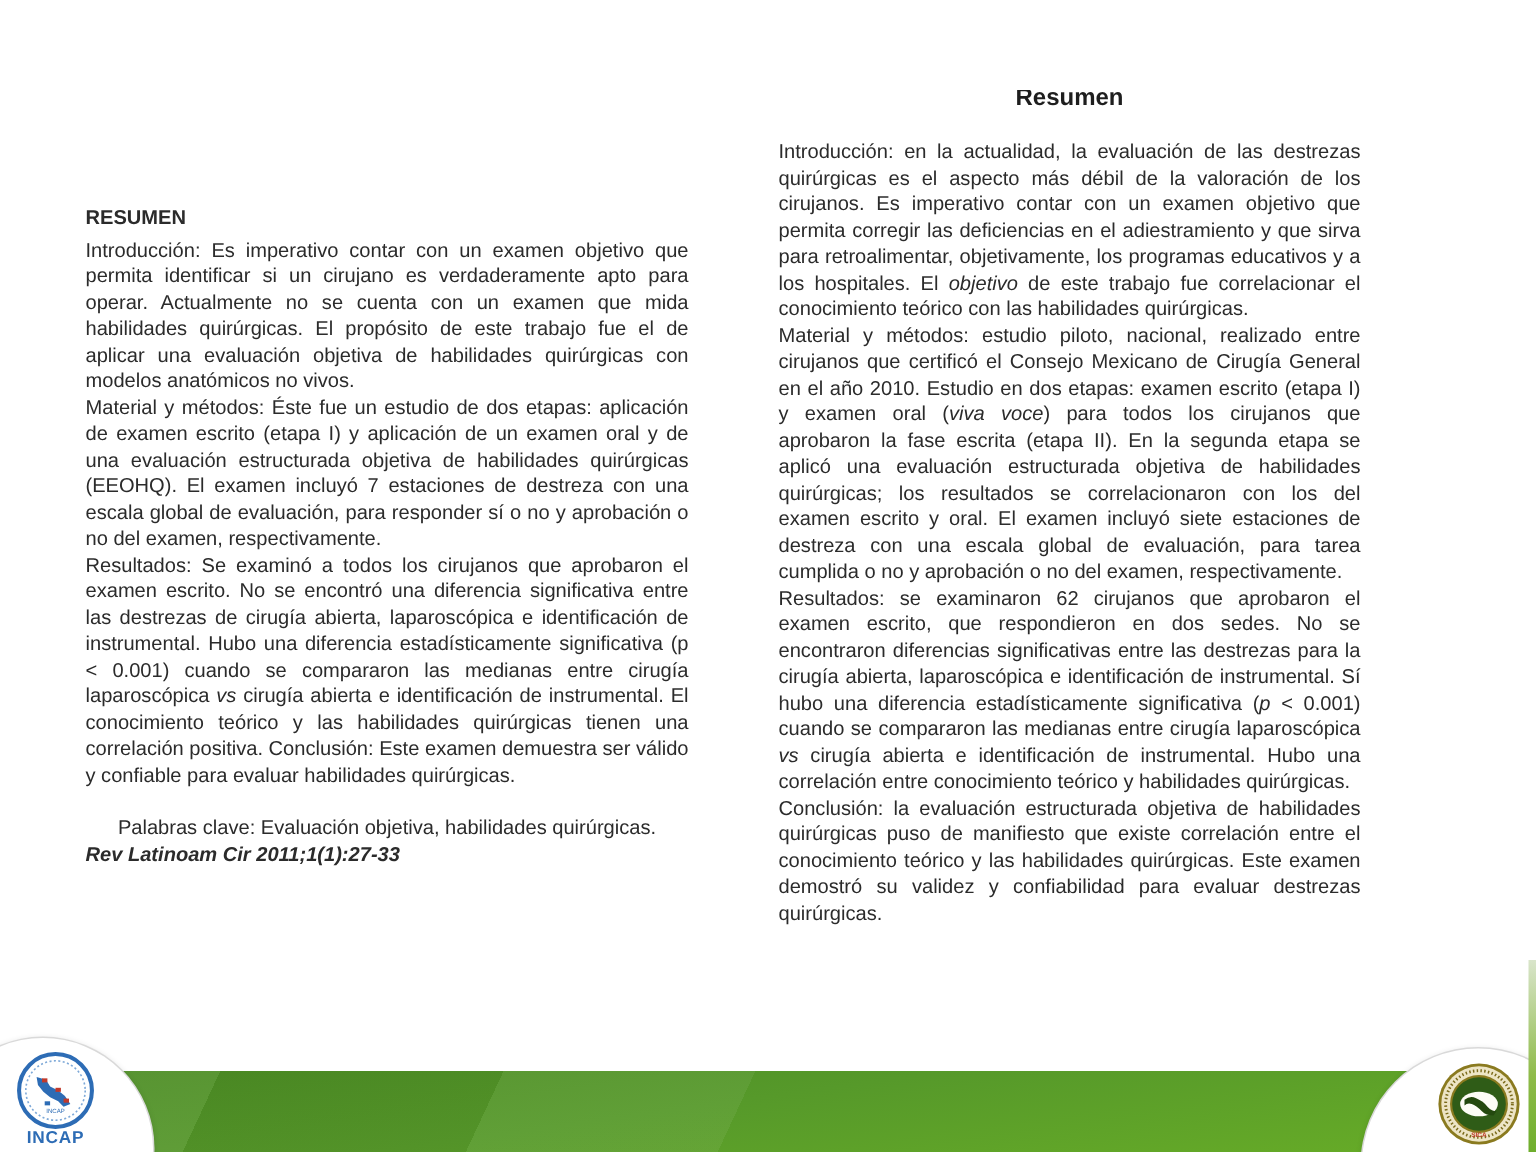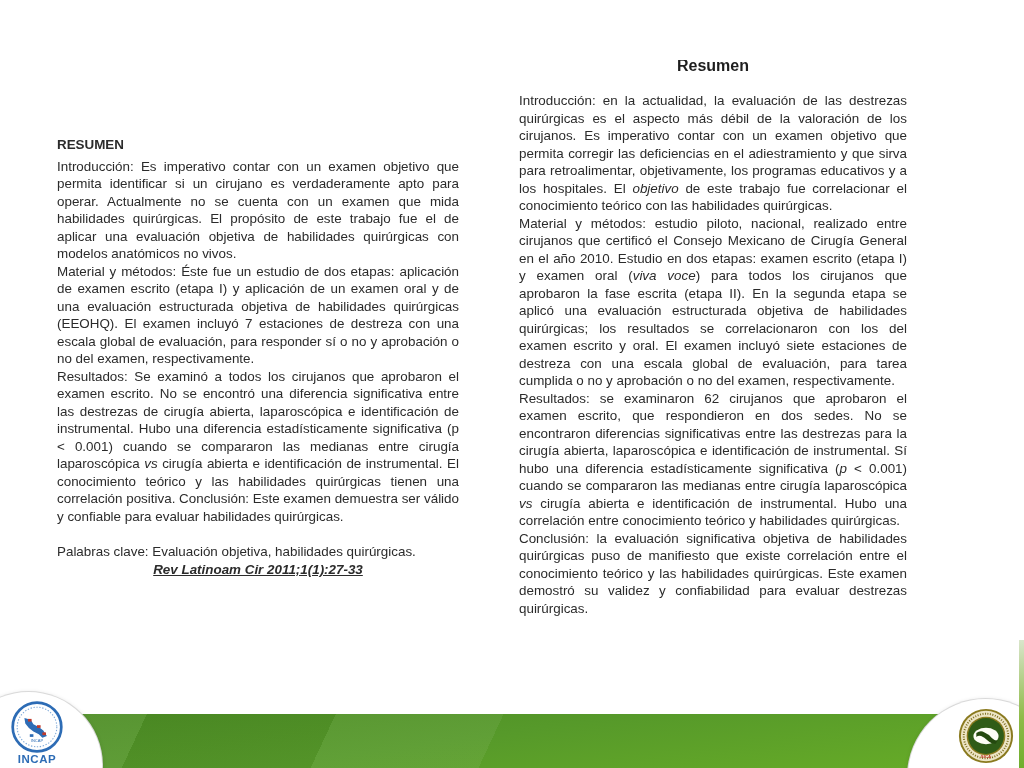--- a/index.html
+++ b/index.html
@@ -13,22 +13,22 @@
   html,body{margin:0;padding:0;background:#fff;}
   .page{
     position:relative;width:1024px;height:768px;background:#fff;overflow:hidden;
     font-family:"Liberation Sans","DejaVu Sans",sans-serif;color:var(--text);
   }
   .col{position:absolute;text-align:justify;font-size:13.4px;line-height:17.5px;}
   .col p{margin:0;}
   .col-left{left:57px;top:136px;width:402px;}
   .col-right{left:519px;top:60px;width:388px;}
   .left-heading{font-size:13.4px;line-height:17.5px;font-weight:bold;margin:0 0 4px 0;}
-  .keywords{margin-top:18px !important;text-align:left;}
-  .citation{font-weight:bold;font-style:italic;text-align:center;text-decoration:underline;}
+  .keywords{margin-top:18px !important;text-align:center;}
+  .citation{font-weight:bold;font-style:italic;text-align:left;}
   .rheading-clip{height:16px;overflow:hidden;text-align:center;margin-bottom:16px;}
   .rheading-clip span{position:relative;top:-4px;display:inline-block;font-weight:bold;font-size:16px;line-height:20px;color:#1e1e1e;}
   .b{font-weight:normal;}
   .i{font-style:italic;}
 
   
   .band{
     position:absolute;left:0;right:0;top:714px;height:54px;z-index:1;
     background:
       linear-gradient(115deg, rgba(255,255,255,.07) 0 14%, rgba(0,0,0,.04) 14% 32%, rgba(255,255,255,.06) 32% 48%, rgba(0,0,0,0) 48%),
@@ -66,21 +66,21 @@
     <p class="citation">Rev Latinoam Cir 2011;1(1):27-33</p>
   </section>
 
   <section class="col col-right">
     <div class="rheading-clip">
       <span>Resumen</span>
     </div>
     <p><span class="b">Introducción: </span><span>en la actualidad, la evaluación de las destrezas quirúrgicas es el aspecto más débil de la valoración de los cirujanos. Es imperativo contar con un examen objetivo que permita corregir las deficiencias en el adiestramiento y que sirva para retroalimentar, objetivamente, los programas educativos y a los hospitales. El </span><span class="i">objetivo</span><span> de este trabajo fue correlacionar el conocimiento teórico con las habilidades quirúrgicas.</span></p>
     <p><span class="b">Material y métodos: </span><span>estudio piloto, nacional, realizado entre cirujanos que certificó el Consejo Mexicano de Cirugía General en el año 2010. Estudio en dos etapas: examen escrito (etapa I) y examen oral (</span><span class="i">viva voce</span><span>) para todos los cirujanos que aprobaron la fase escrita (etapa II). En la segunda etapa se aplicó una evaluación estructurada objetiva de habilidades quirúrgicas; los resultados se correlacionaron con los del examen escrito y oral. El examen incluyó siete estaciones de destreza con una escala global de evaluación, para tarea cumplida o no y aprobación o no del examen, respectivamente.</span></p>
     <p><span class="b">Resultados: </span><span>se examinaron 62 cirujanos que aprobaron el examen escrito, que respondieron en dos sedes. No se encontraron diferencias significativas entre las destrezas para la cirugía abierta, laparoscópica e identificación de instrumental. Sí hubo una diferencia estadísticamente significativa (</span><span class="i">p</span><span> &lt; 0.001) cuando se compararon las medianas entre cirugía laparoscópica </span><span class="i">vs</span><span> cirugía abierta e identificación de instrumental. Hubo una correlación entre conocimiento teórico y habilidades quirúrgicas.</span></p>
-    <p><span class="b">Conclusión: </span><span>la evaluación significativa objetiva de habilidades quirúrgicas puso de manifiesto que existe correlación entre el conocimiento teórico y las habilidades quirúrgicas. Este examen demostró su validez y confiabilidad para evaluar destrezas quirúrgicas.</span></p>
+    <p><span class="b">Conclusión: </span><span>la evaluación estructurada objetiva de habilidades quirúrgicas puso de manifiesto que existe correlación entre el conocimiento teórico y las habilidades quirúrgicas. Este examen demostró su validez y confiabilidad para evaluar destrezas quirúrgicas.</span></p>
   </section>
 
   <div class="band"></div>
   <div class="edge-sliver"></div>
 
   <div class="blob blob-left">
     <svg viewBox="0 0 60 60" aria-hidden="true">
       <circle cx="30" cy="30" r="27" fill="#ffffff" stroke="#2d6cb5" stroke-width="3"></circle>
       <circle cx="30" cy="30" r="22" fill="none" stroke="#7ea9d8" stroke-width="1.2" stroke-dasharray="1.5 1.8"></circle>
       <path d="M16 20 l7 2 3 5 6 3 5 4 4 6 -5 2 -4 -4 -6 -3 -5 -4 -4 -5 z" fill="#2d6cb5"></path>

